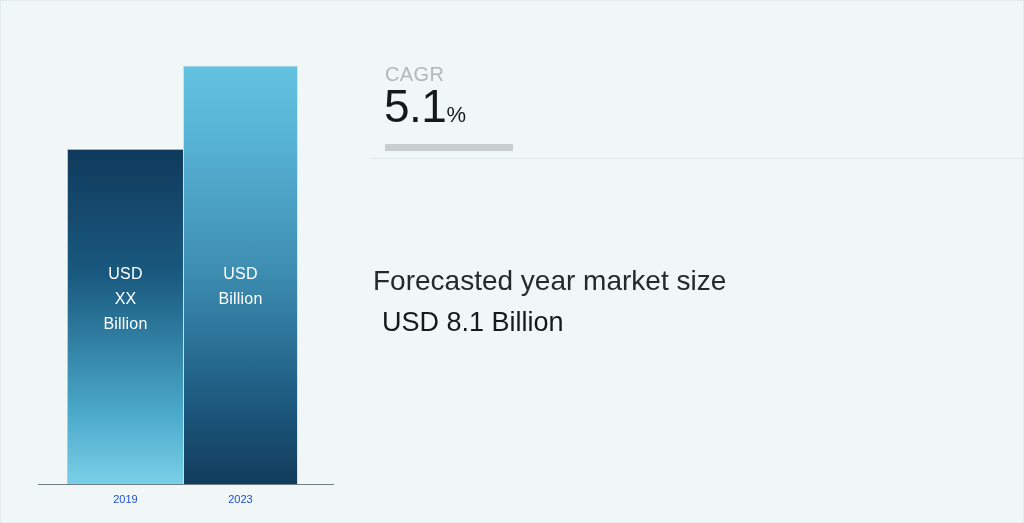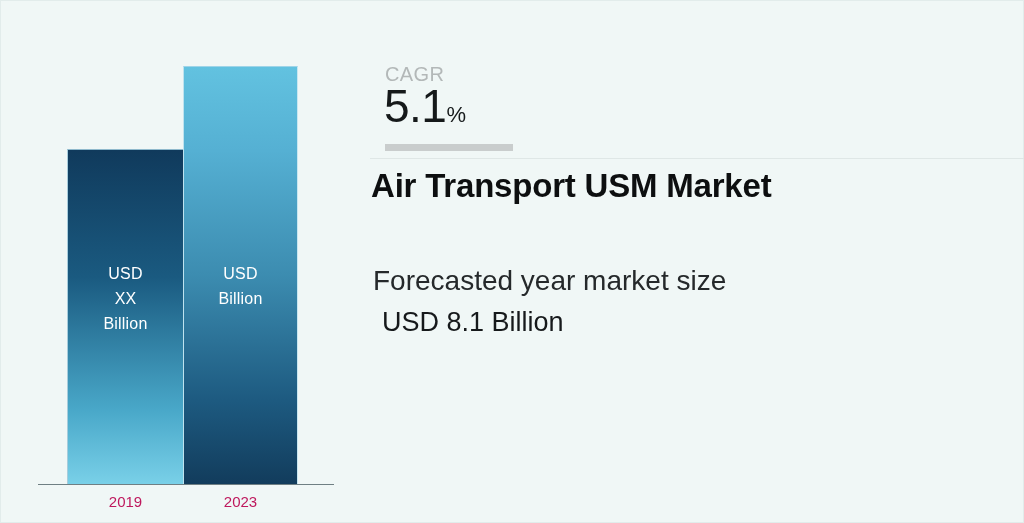--- a/index.html
+++ b/index.html
@@ -73,22 +73,22 @@
     left: 37px;
     top: 483px;
     width: 296px;
     height: 1px;
     background: #6f7f83;
   }
   .tick-label {
     position: absolute;
     top: 492px;
     text-align: center;
-    font-size: 15px;
-    color: #be185d;
+    font-size: 11px;
+    color: #1d4ed8;
   }
   .tick-2019 { left: 66px; width: 117px; }
   .tick-2027 { left: 182px; width: 115px; }
 
   
   .content {
     position: absolute;
     left: 330px;
     top: 0;
     width: 694px;
@@ -227,20 +227,19 @@
 
     <div class="cagr-label">CAGR</div>
 
     <div class="cagr-value">
       <span>5.1</span><span class="pct">%</span>
     </div>
 
     <div class="cagr-underline"></div>
     <div class="divider"></div>
 
-    <div class="market-title">Air Transport USM Market</div>
 
     <div class="forecast-label">Forecasted year market size</div>
     <div class="forecast-value">USD 8.1 Billion</div>
   </div>
 
 
 </div>
 
 </body></html>

